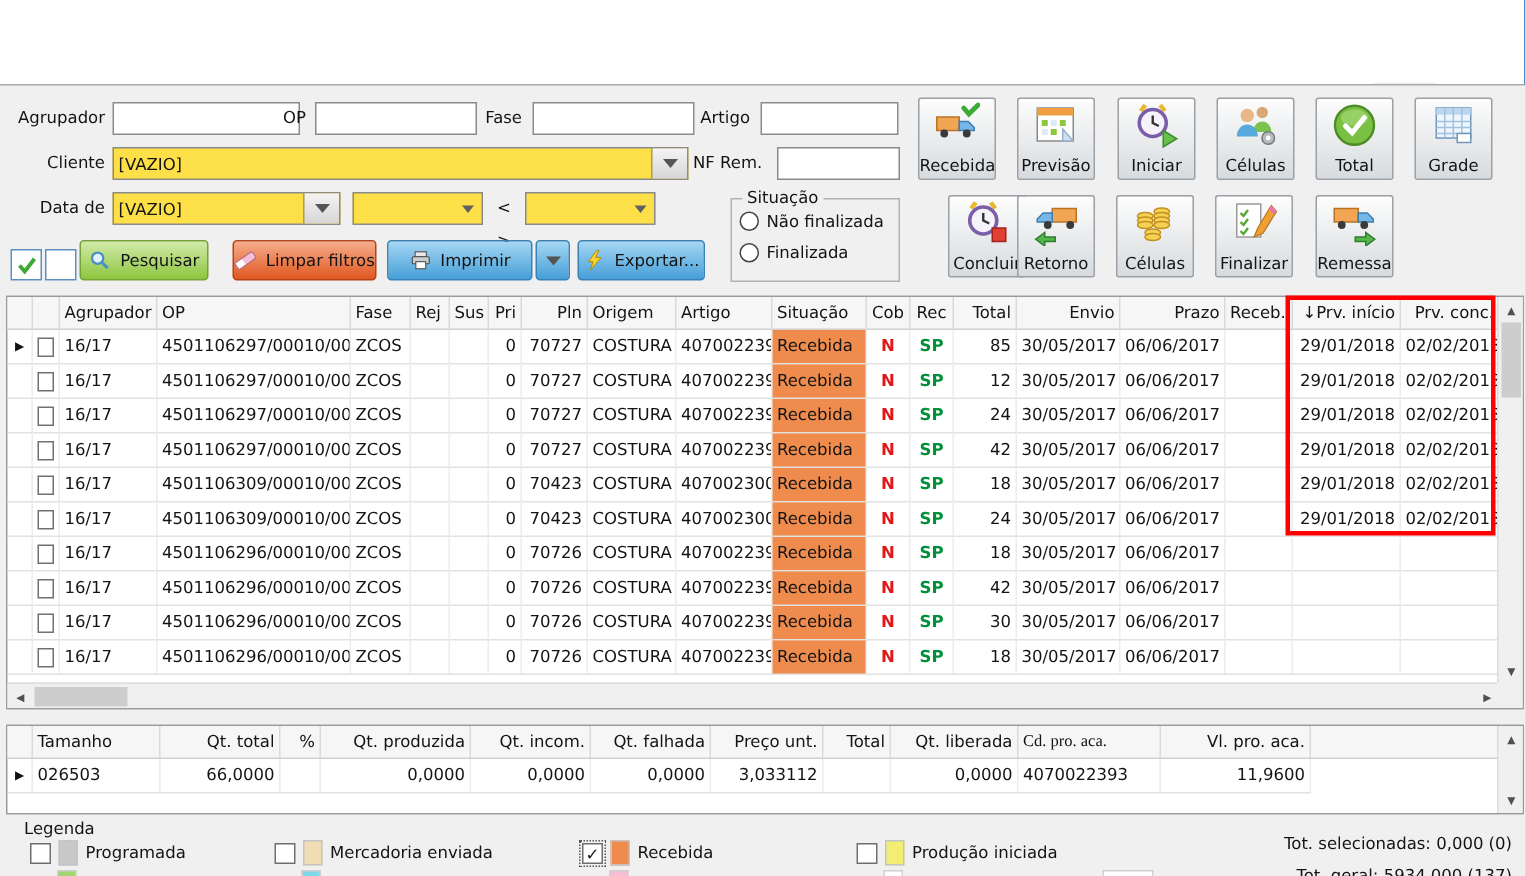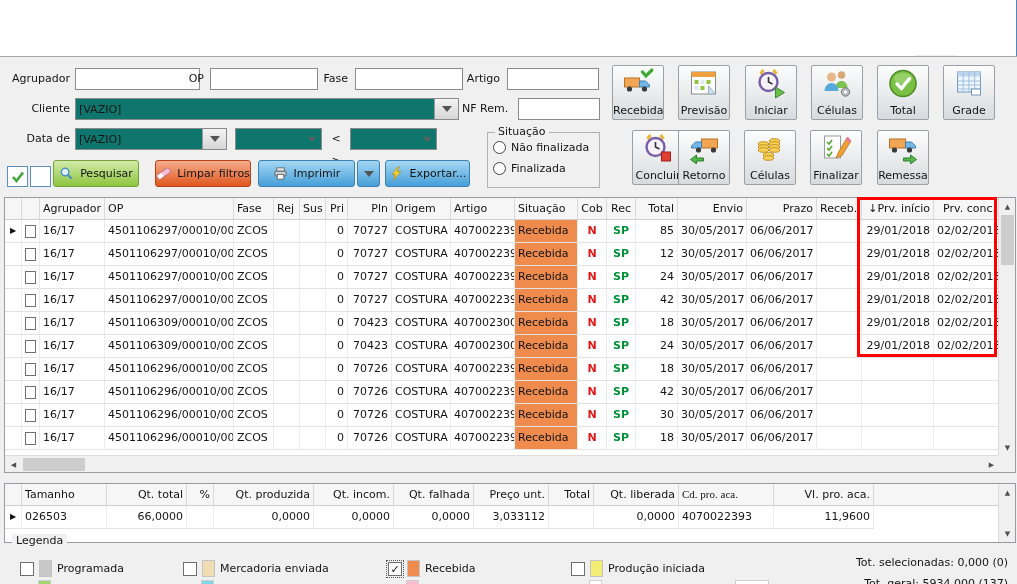--- a/index.html
+++ b/index.html
@@ -11,21 +11,21 @@
 .appicon{width:18px;height:18px;margin-left:8px}
 .wtitle{margin-left:8px;font-size:12px}
 .resize-ind{position:absolute;left:830px;top:7px;font-size:13px;font-weight:bold}
 .tbtn{position:absolute;top:0;width:45px;height:30px;display:flex;align-items:center;justify-content:center;font-size:13px;color:#222}
 
 .tab{position:absolute;left:2px;top:30px;width:96px;height:27px;background:#f0f0f0;border:1px solid #a8a8a8;border-bottom:none;display:flex;align-items:center;padding-left:10px;z-index:3}
 .panel{position:absolute;left:0;top:56px;width:1017px;height:528px;background:#f0f0f0;border-top:1px solid #a8a8a8;z-index:1}
 
 .flabel{position:absolute;height:22px;line-height:22px;text-align:right}
 .finput{position:absolute;height:22px;border:1px solid #8a8a8a;background:#fff;font:inherit;padding:0 3px}
-.combo{position:absolute;height:22px;border:1px solid #8a8a8a;background:#0f766e;display:flex;align-items:center}
+.combo{position:absolute;height:22px;border:1px solid #8a8a8a;background:#fde047;display:flex;align-items:center}
 .combo .ctext{flex:1;padding-left:3px}
 .cbtn{width:24px;height:20px;background:linear-gradient(#f4f4f4,#d6d6d6);border-left:1px solid #9a9a9a;display:flex;align-items:center;justify-content:center}
 .tri{width:0;height:0;border-left:5px solid transparent;border-right:5px solid transparent;border-top:6px solid #555}
 .chev{width:0;height:0;border-left:4px solid transparent;border-right:4px solid transparent;border-top:5px solid #606060;margin:auto}
 .cbtn2{width:18px;display:flex;align-items:center}
 .groupbox{position:absolute;border:1px solid #b2b2b2}
 .grouptitle{position:absolute;background:#f0f0f0;padding:0 3px;line-height:12px}
 .radio{width:13px;height:13px;border:1px solid #444;border-radius:50%;background:#fff;margin-right:5px;flex:none}
 .radiorow{position:absolute;display:flex;align-items:center}
 .checkbtn{position:absolute;width:21px;height:21px;background:#fff;border:1px solid #5a8fc0;display:flex;align-items:center;justify-content:center}
@@ -65,21 +65,21 @@
 .corner{position:absolute;right:0;bottom:0;width:17px;height:17px;background:#f0f0f0}
 
 .redbox{position:absolute;left:857px;top:197px;width:140px;height:160px;border:3px solid #f00;z-index:6;pointer-events:none}
 
 .splitter{position:absolute;left:4px;top:473px;width:1012px;height:10px;background:#f0f0f0;display:flex;align-items:center;justify-content:center}
 .grip{width:36px;border-top:2px dotted #9a9a9a}
 
 .dgrid{position:absolute;left:4px;top:483px;width:1012px;height:60px;background:#fff;border:1px solid #979ba1;z-index:2}
 
 .lgbox{position:absolute;left:4px;top:552px;width:811px;height:40px;border:1px solid #b4b4b4}
-.lgtitle{position:absolute;left:12px;top:534px;background:#f0f0f0;padding:0 4px;z-index:3}
+.lgtitle{position:absolute;left:12px;top:546px;background:#f0f0f0;padding:0 4px;z-index:3}
 .lgitem{position:absolute;top:560px;display:flex;align-items:center;gap:5px;z-index:3}
 .lgcb{width:14px;height:14px;background:#fff;border:1px solid #6e6e6e;font-size:11px;line-height:13px;text-align:center;flex:none}
 .lgcb.checked{outline:1px dotted #555;outline-offset:1px}
 .lgsw{width:13px;height:17px;border:1px solid #c4c4c4;flex:none}
 .lgsliver{position:absolute;top:580px;width:13px;height:6px;border:1px solid #cfcfcf;border-bottom:none;z-index:3}
 .tot{position:absolute;right:8px;z-index:3;white-space:nowrap}
 </style>
 </head>
 <body>
 

